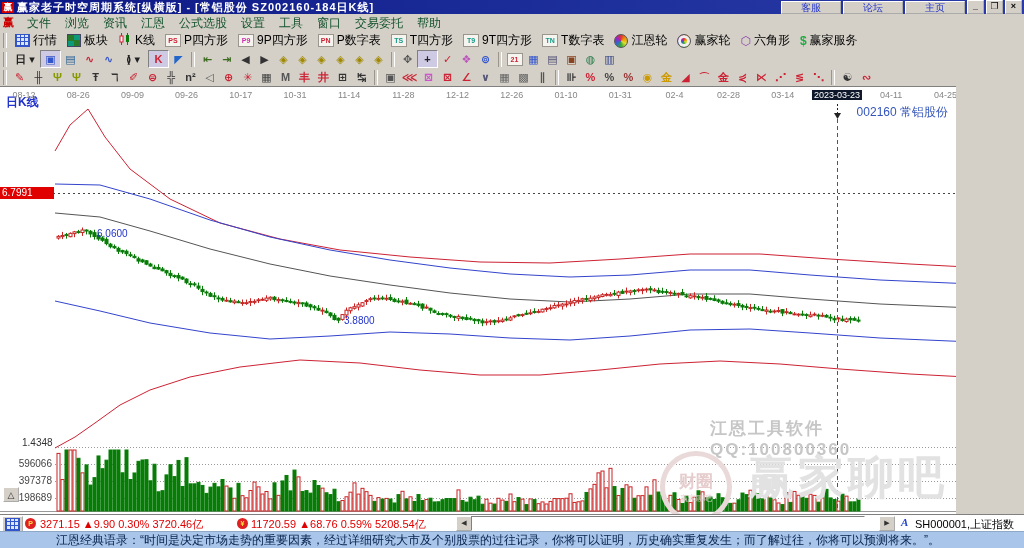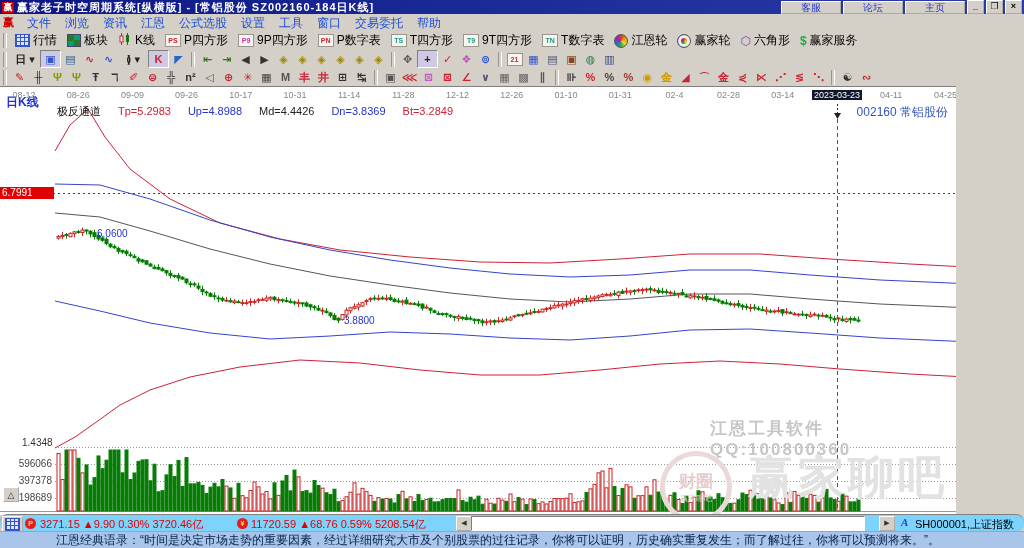--- a/index.html
+++ b/index.html
@@ -16,21 +16,21 @@
   .tb-right{margin-left:auto;display:flex;align-items:center;gap:2px;padding-right:2px;}
   .tb-link{background:#d4d0c8;border:1px outset #fff;color:#2233cc;font-size:10px;
     padding:0 19px;height:11px;line-height:11px;cursor:pointer;}
   .winbtn{width:15px;height:12px;background:#d4d0c8;border:1px outset #fff;color:#000;
     font-size:9px;line-height:10px;text-align:center;font-weight:bold;cursor:pointer;}
 
   
   .menubar{position:absolute;left:0;top:14px;width:1024px;height:17px;background:#d4d0c8;
     display:flex;align-items:center;border-bottom:1px solid #e8e6e0;}
   .mb-ico{color:#cc0000;font-weight:bold;font-size:11px;margin:0 6px 0 3px;}
-  .menu-item{font-size:12px;color:#1d4ed8;padding:0 7px;cursor:pointer;}
+  .menu-item{font-size:12px;color:#14532d;padding:0 7px;cursor:pointer;}
   .tbrow{position:absolute;left:0;width:1024px;background:#d4d0c8;display:flex;align-items:center;}
   #toolbar1{top:31px;height:19px;border-bottom:1px solid #c0bcb4;}
   #toolbar2{top:50px;height:18px;border-bottom:1px solid #c0bcb4;}
   #toolbar3{top:68px;height:18px;}
   .t1btn{display:flex;align-items:center;gap:3px;font-size:12px;color:#000;padding:0 5px;cursor:pointer;white-space:nowrap;}
   .tbtn{display:flex;align-items:center;justify-content:center;width:19px;height:16px;font-size:11px;
     cursor:pointer;flex:0 0 auto;}
   .tbtn.wide{width:30px;}
   .tbtn.active{border:1px solid;border-color:#808080 #fff #fff #808080;background:#cfcae4;}
   .sep{width:2px;height:15px;border-left:1px solid #9a968e;border-right:1px solid #fff;margin:0 3px;flex:0 0 auto;}
@@ -69,22 +69,22 @@
   .wm-brand{position:absolute;left:748px;top:360px;font-size:46px;font-weight:bold;color:#e2e2e2;letter-spacing:4px;}
   .wm-badge{position:absolute;left:660px;top:364px;width:62px;height:62px;border:5px solid #ead9d9;
     border-radius:50%;display:flex;flex-direction:column;align-items:center;justify-content:center;color:#e6cccc;}
   .wm-badge .b1{font-size:17px;font-weight:bold;} .wm-badge .b2{font-size:8px;}
   .tri-btn,.arrow-btn{position:absolute;background:#d4d0c8;border:1px outset #fff;font-size:9px;
     text-align:center;padding:0;cursor:pointer;color:#333;}
   .tri-btn{left:3px;top:400px;width:16px;height:15px;}
   .arrow-btn{left:1000px;top:399px;width:20px;height:16px;}
 
   
-  .statusbar{position:absolute;left:0;top:514px;width:1024px;height:17px;background:#7dd3fc;
-    border-top:1px solid #808080;font-size:11px;border-radius:8px;}
+  .statusbar{position:absolute;left:0;top:514px;width:1024px;height:17px;background:#ffffff;
+    border-top:1px solid #808080;font-size:11px;}
   .sb-btn{position:absolute;left:2px;top:1px;width:19px;height:14px;background:#d4d0c8;
     border:1px outset #fff;display:flex;align-items:center;justify-content:center;}
   .idx-ico{position:absolute;top:3px;width:11px;height:11px;border-radius:50%;background:#e02020;
     color:#ffe040;font-size:7px;font-weight:bold;line-height:11px;text-align:center;}
   .i1{left:25px;} .i2{left:237px;}
   .sb-red{position:absolute;top:2px;color:#e00000;white-space:nowrap;}
   .t1{left:40px;} .t2{left:251px;width:204px;overflow:hidden;}
   .sb-arr{position:absolute;top:1px;width:14px;height:13px;background:#d4d0c8;border:1px outset #fff;
     font-size:7px;line-height:12px;text-align:center;color:#333;cursor:pointer;}
   .a1{left:456px;} .a2{left:879px;}
@@ -905,23 +905,20 @@
         <span class="datelbl" style="left: 566px;">01-10</span>
         <span class="datelbl" style="left: 620.2px;">01-31</span>
         <span class="datelbl" style="left: 674.4px;">02-4</span>
         <span class="datelbl" style="left: 728.6px;">02-28</span>
         <span class="datelbl" style="left: 782.8px;">03-14</span>
         <span class="datelbl chip" style="left: 837px;">2023-03-23</span>
         <span class="datelbl" style="left: 891.2px;">04-11</span>
         <span class="datelbl" style="left: 945.4px;">04-25</span>
         <span class="datelbl" style="left: 999.6px;">05-09</span>
       </div>
-    <div class="ind">
-      <span class="nm">极反通道</span><span class="r">Tp=5.2983</span><span class="b">Up=4.8988</span><span class="k">Md=4.4426</span><span class="b">Dn=3.8369</span><span class="r">Bt=3.2849</span>
-    </div>
     <div class="stock">
       <span>002160</span>
       <span>常铝股份</span>
     </div>
     <span class="hi-chip">6.7991</span>
     <span class="plabel lbl-6060">6.0600</span>
     <span class="plabel lbl-3880">3.8800</span>
     <span class="lbl-1434">1.4348</span>
     <span class="vt vt1">596066</span>
     <span class="vt vt2">397378</span>

